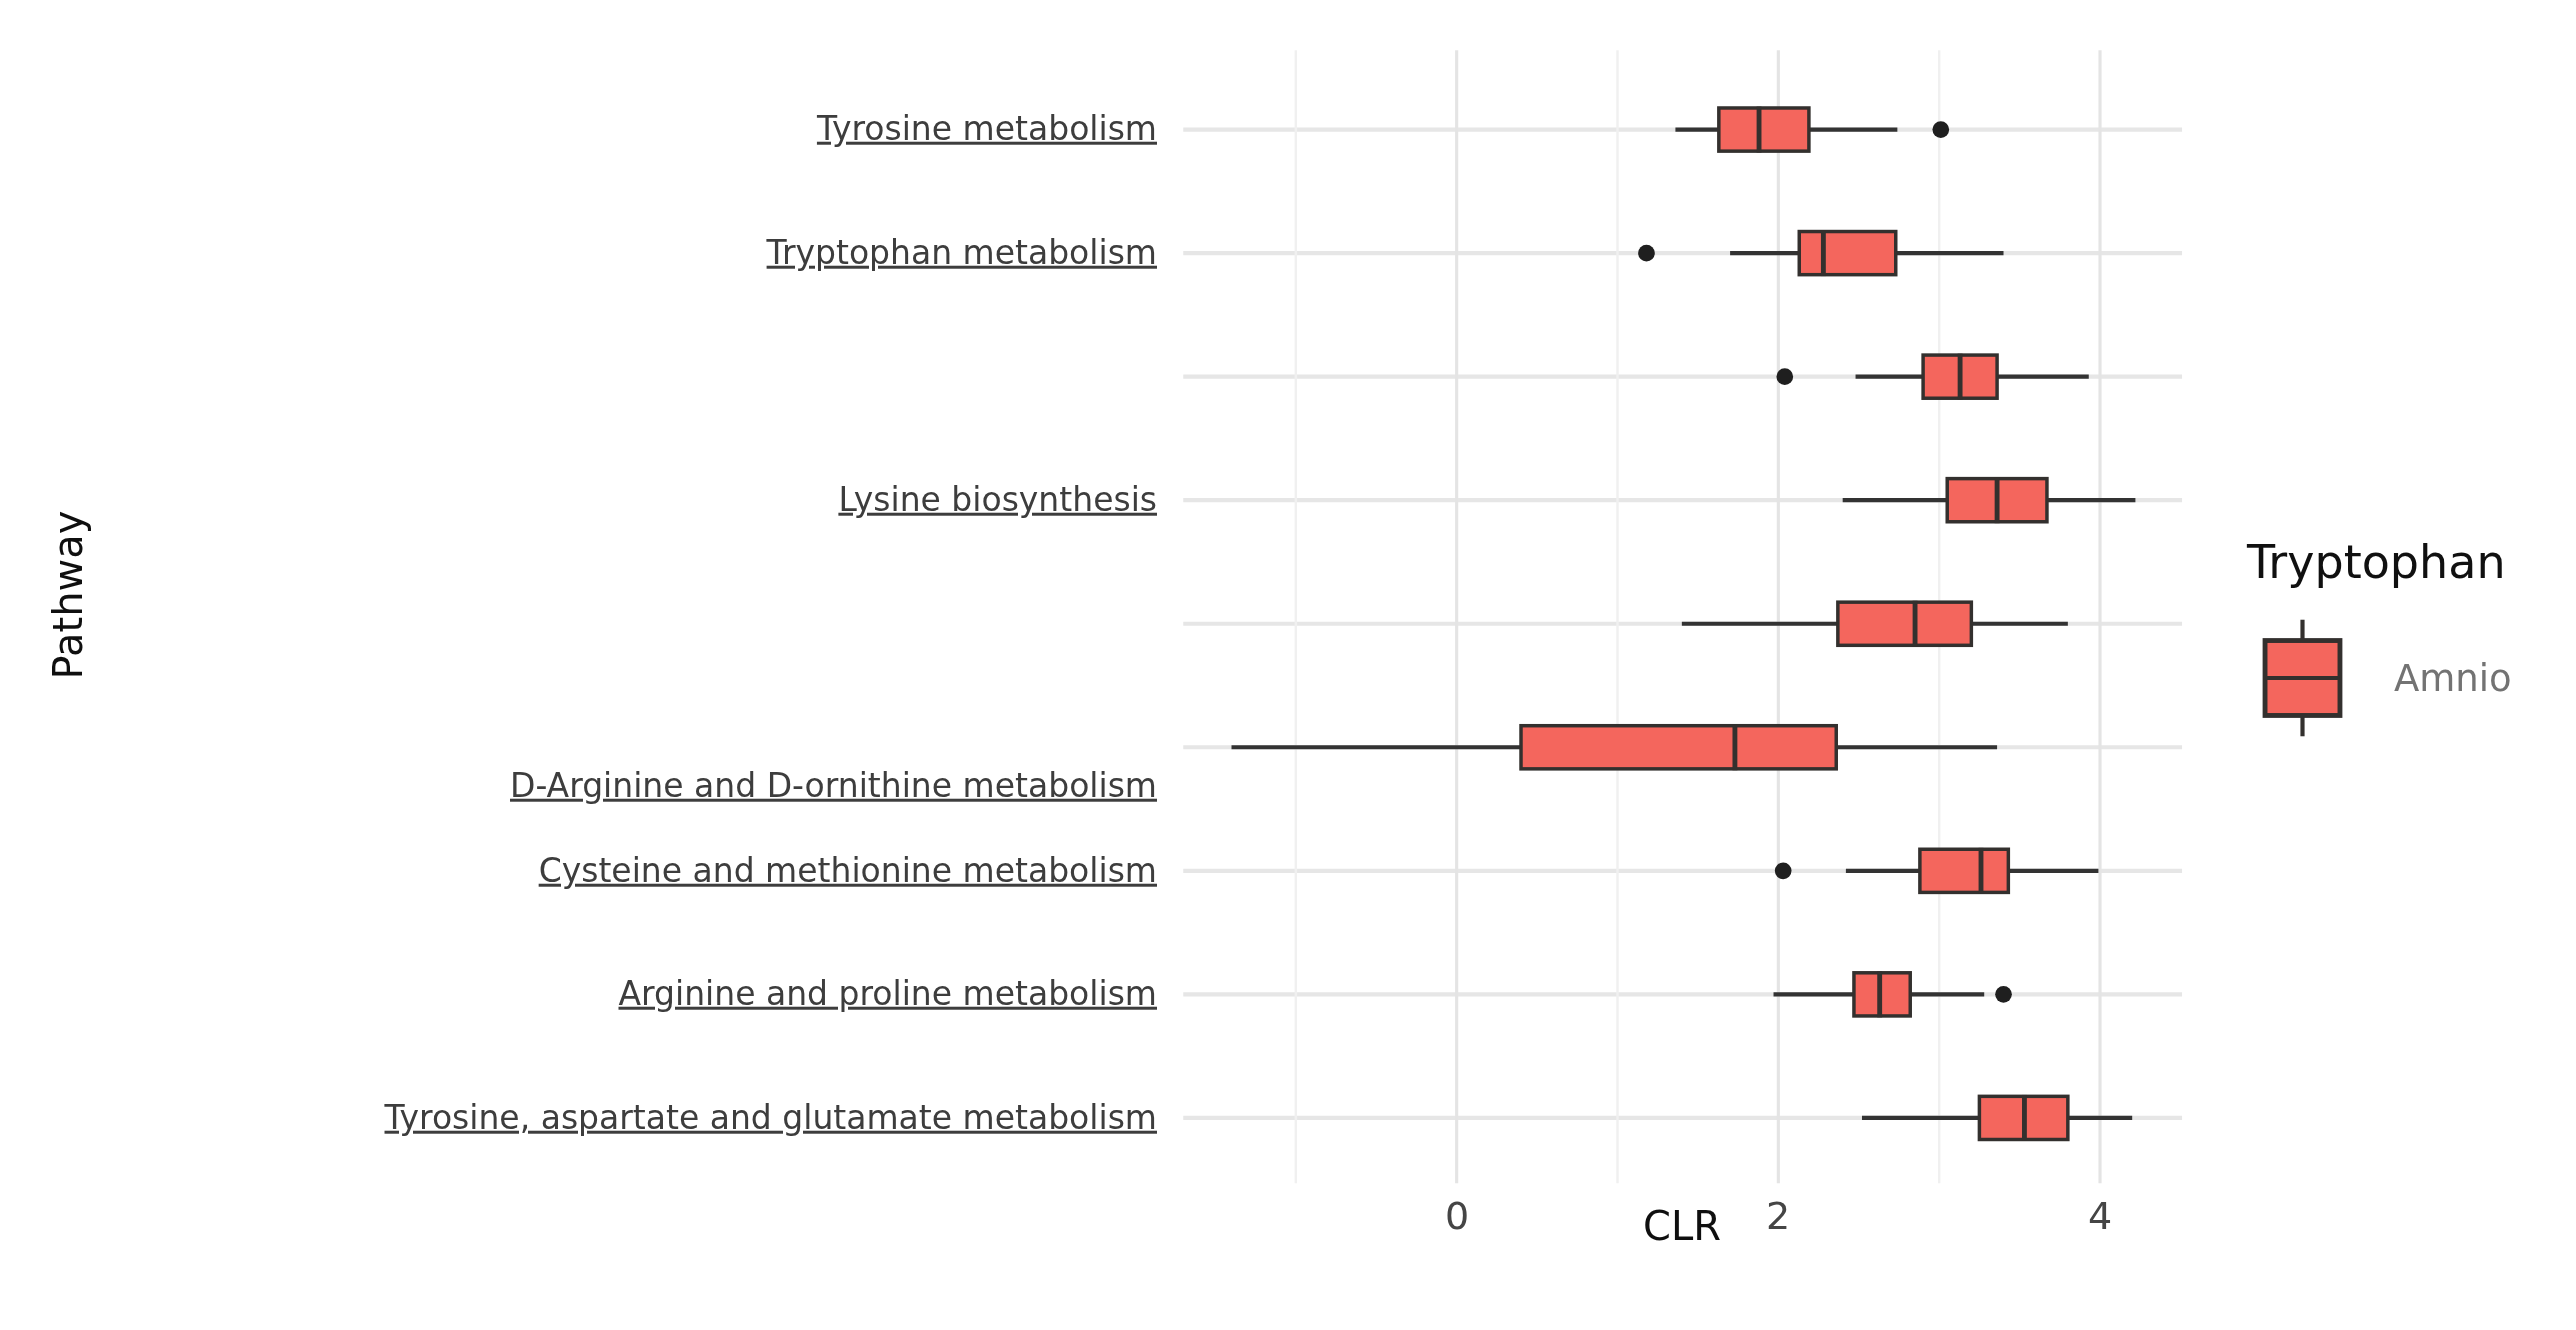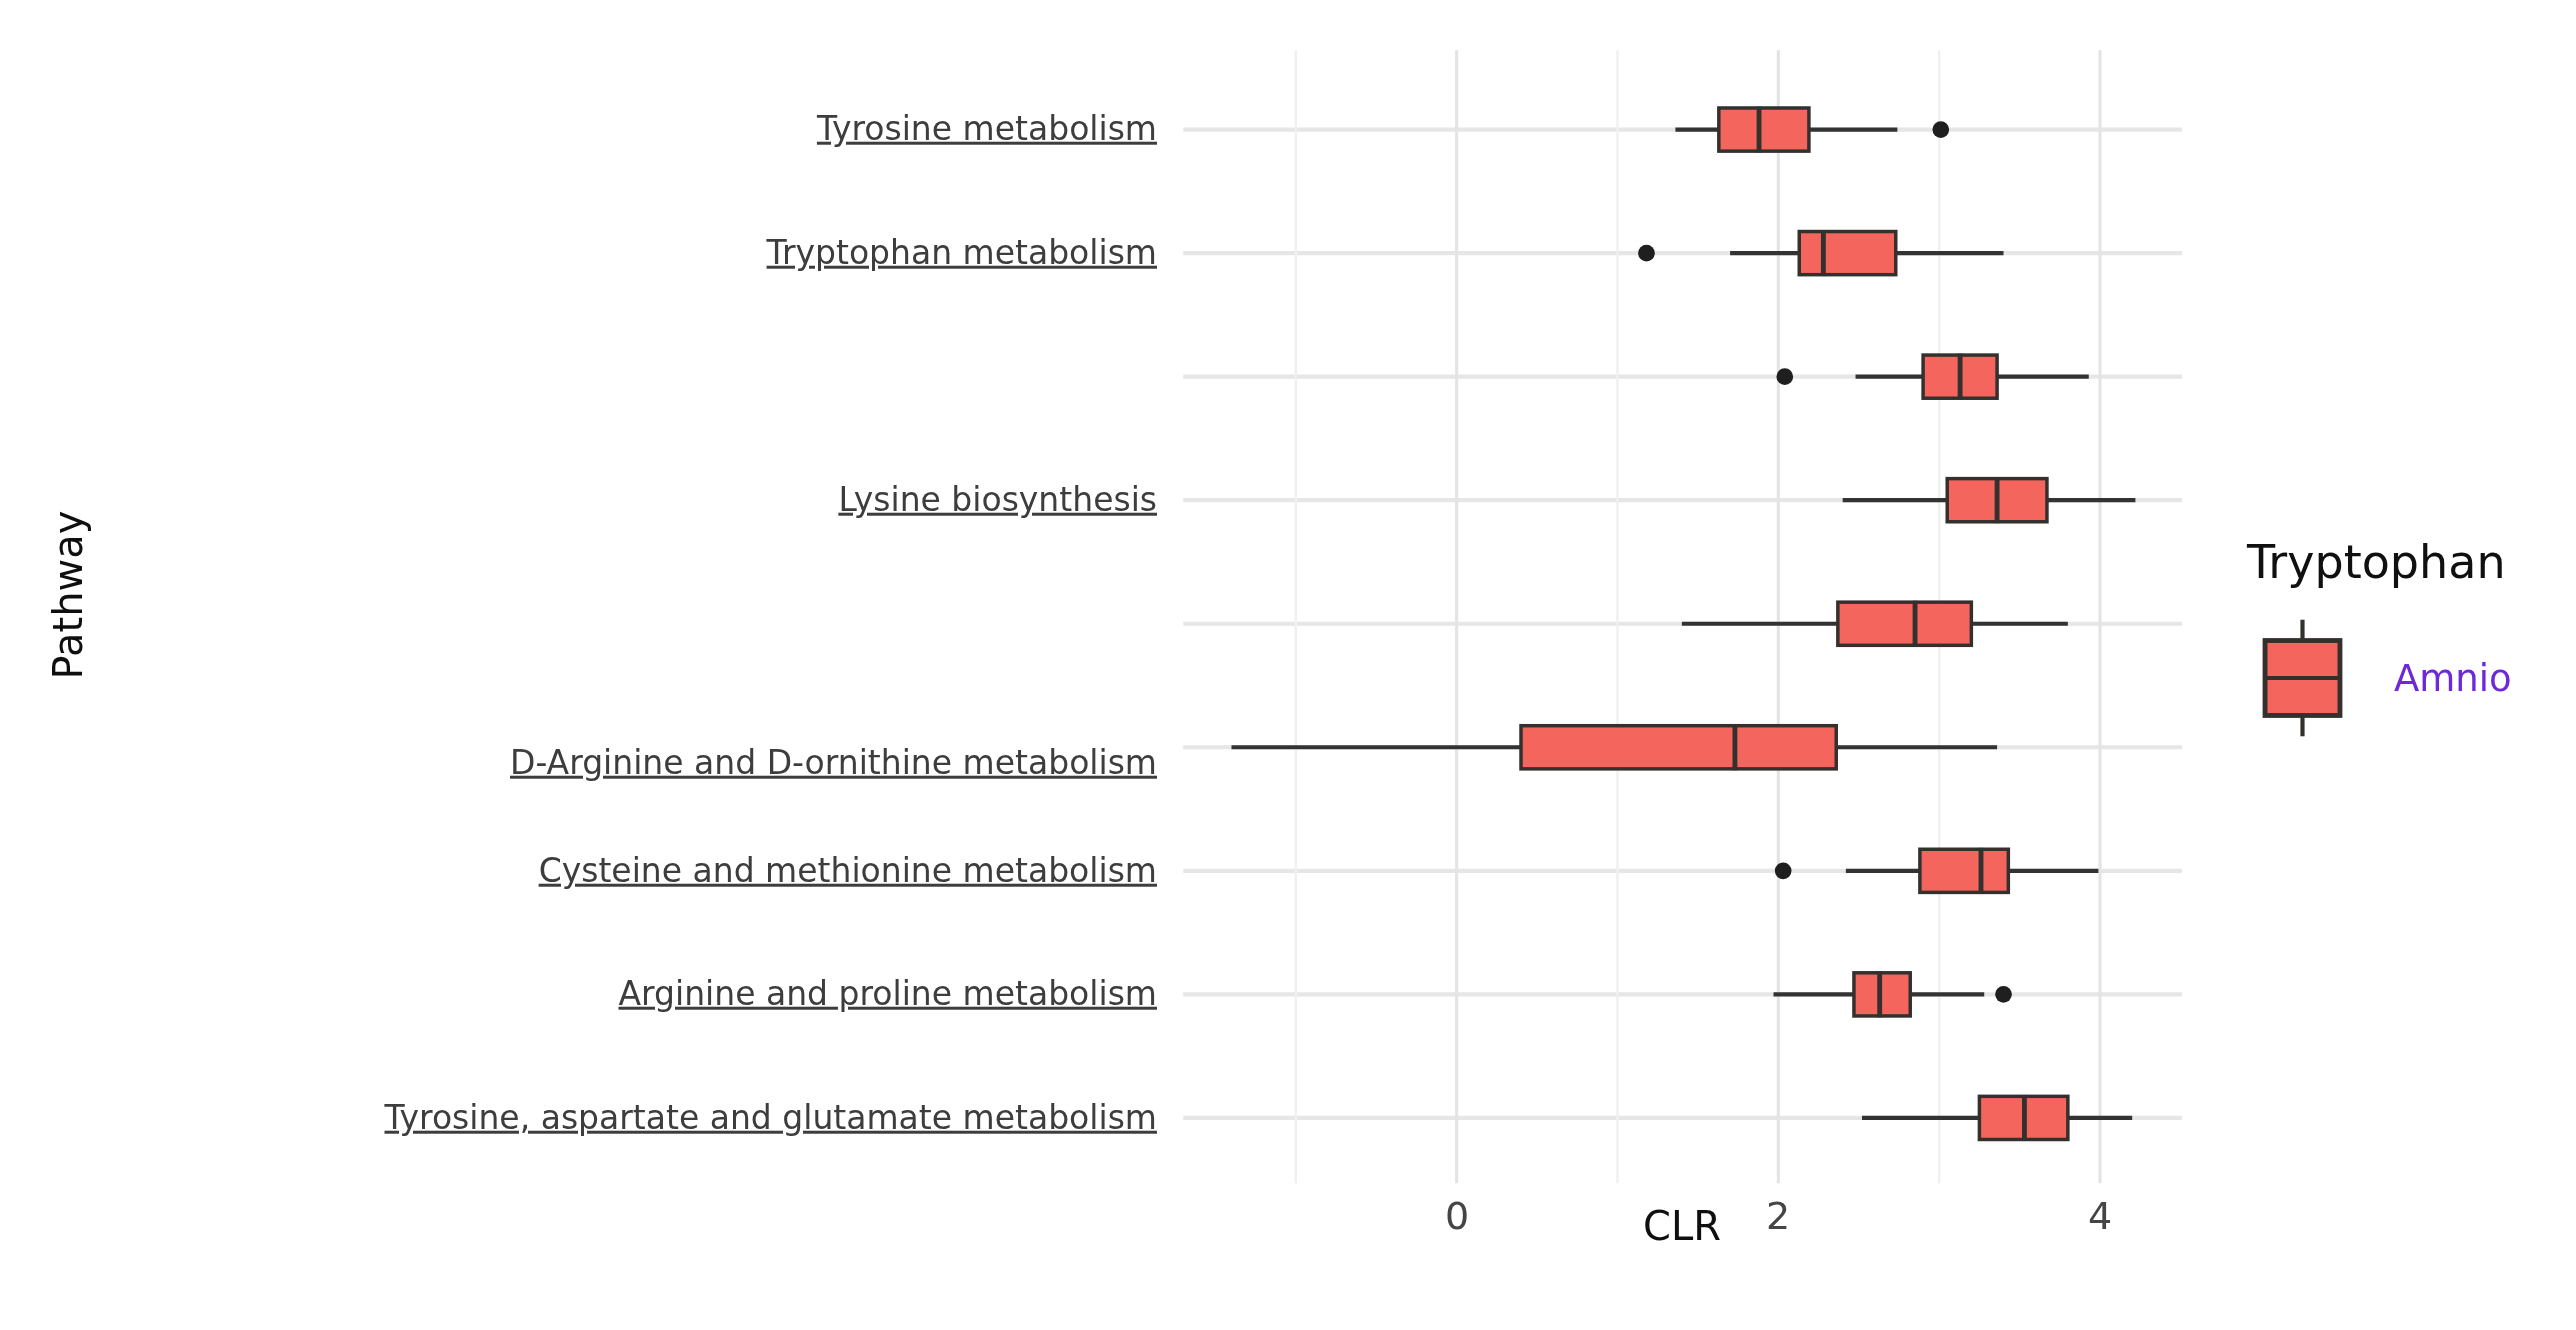--- a/index.html
+++ b/index.html
@@ -72,21 +72,21 @@
   }
   .legend-item {
     margin-top: 29px;
     display: flex;
     align-items: center;
   }
   .legend-key { width: 111px; height: 120px; flex: 0 0 auto; }
   .legend-label {
     margin-left: 36px;
     font-size: 37px;
-    color: #6d28d9;
+    color: #737373;
     white-space: nowrap;
   }
 </style>
 </head>
 <body>
 
 <div class="figure">
 
   <svg id="panel-svg" viewBox="0 0 3701 1912" width="2576" height="1331">
       <line x1="1700" x2="3135" y1="186" y2="186" stroke="#e6e6e6" stroke-width="6"></line>
@@ -146,21 +146,21 @@
       <rect x="2843.840579710145" y="1575" width="127.09339774557156" height="62" fill="#f4665d" stroke="#33302e" stroke-width="5"></rect>
       <line x1="2908.5426731078906" x2="2908.5426731078906" y1="1573" y2="1639" stroke="#33302e" stroke-width="7"></line>
     </svg>
 
   <div class="y-axis-title">Pathway</div>
 
   <div id="category-labels">
       <div class="cat-label" style="top: 129px;">Tyrosine metabolism</div>
       <div class="cat-label" style="top: 253px;">Tryptophan metabolism</div>
       <div class="cat-label" style="top: 500px;">Lysine biosynthesis</div>
-      <div class="cat-label" style="top: 763px; text-align: right;">D-Arginine and D-ornithine metabolism</div>
+      <div class="cat-label" style="top: 786px; text-align: right;">D-Arginine and D-ornithine metabolism</div>
       <div class="cat-label" style="top: 994px;">Arginine and proline metabolism</div>
       <div class="cat-label" style="top: 871px;">Cysteine and methionine metabolism</div>
       <div class="cat-label" style="top: 1118px;">Tyrosine, aspartate and glutamate metabolism</div>
     </div>
 
   <div id="x-tick-labels">
       <div class="x-tick" style="left: 1457px;">0</div>
       <div class="x-tick" style="left: 1778px;">2</div>
       <div class="x-tick" style="left: 2100px;">4</div>
     </div>

